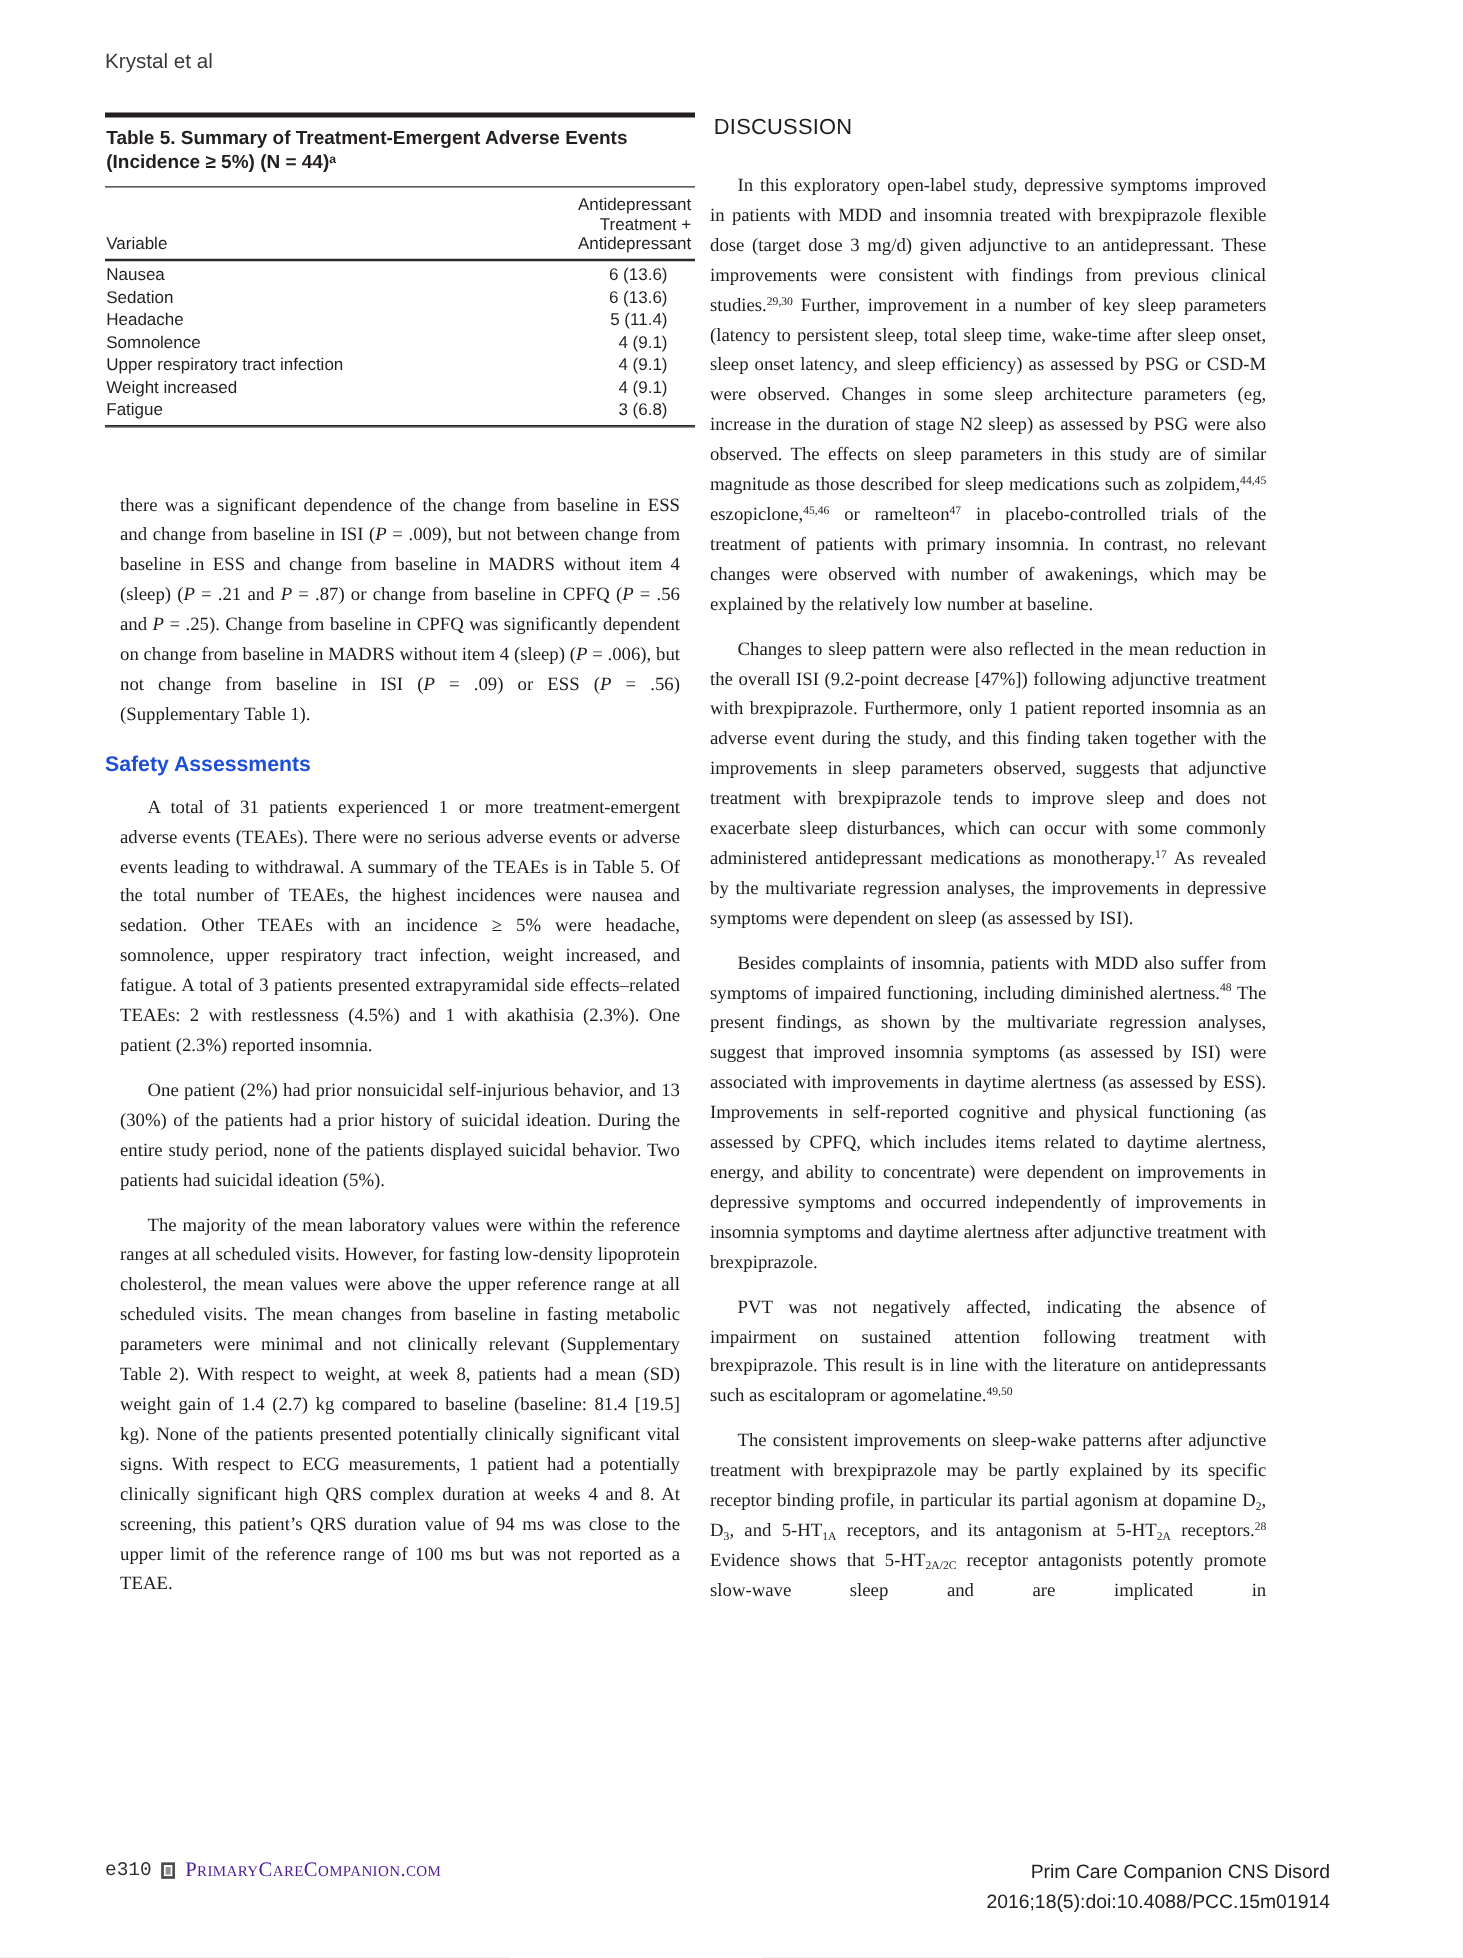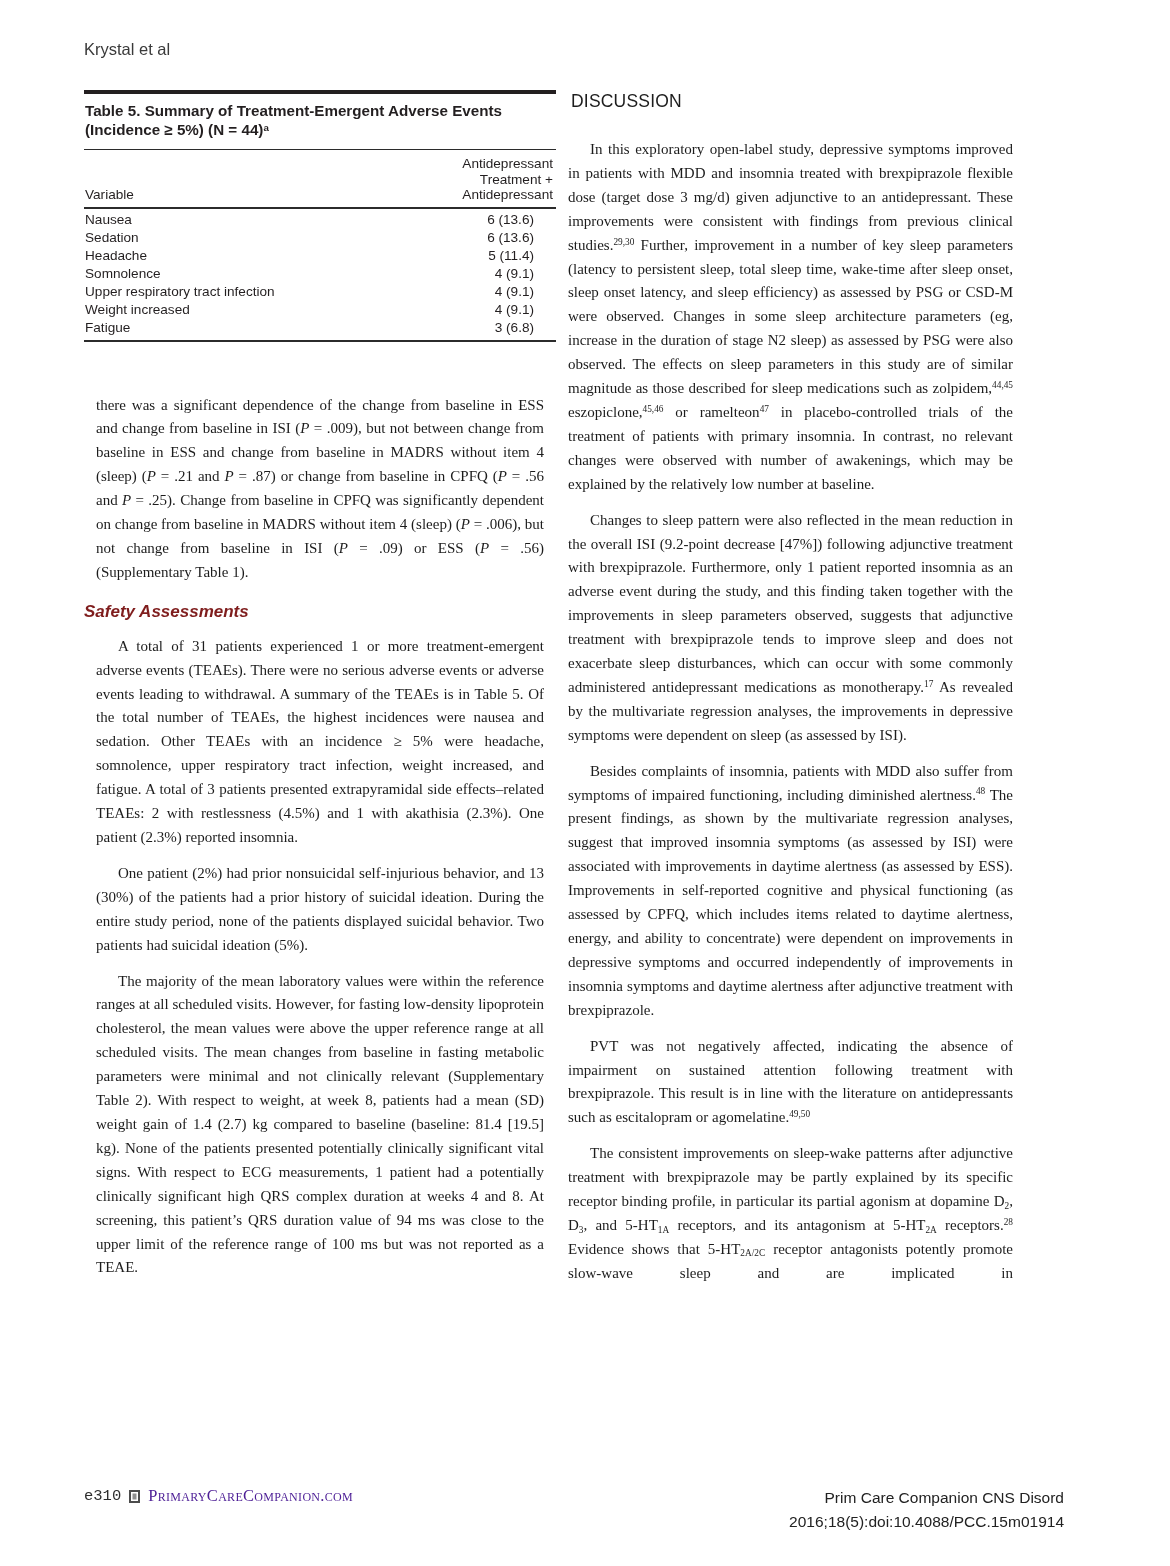--- a/index.html
+++ b/index.html
@@ -45,23 +45,22 @@
   .body-p.jlast{text-align-last:justify;}
   .body-p sup{font-size:62%;vertical-align:baseline;position:relative;top:-0.55em;line-height:0;}
   .body-p sub{font-size:62%;vertical-align:baseline;position:relative;top:0.28em;line-height:0;}
   .sec-heading{
     font-family:"Liberation Sans",sans-serif;font-weight:normal;
     font-size:17.5px;line-height:22px;color:#1d1d1d;
     margin:0 0 26px 15px;letter-spacing:0.2px;
   }
   .sub-heading{
     font-family:"Liberation Sans",sans-serif;font-weight:bold;
-    font-size:17px;line-height:22px;color:#7f1d1d;
+    font-size:17px;line-height:22px;color:#1d4ed8;
     margin:16px 0 6px 0;
-    font-style:italic;
   }
 
   
   .footer{
     position:absolute;left:84px;top:1486px;width:980px;
     display:flex;justify-content:space-between;align-items:flex-start;
   }
   .footer-left{display:flex;align-items:center;gap:8px;}
   .pageno{font-family:Liberation Mono, monospace;font-size:15.5px;color:#2e2e2e;}
   .journal-icon{

